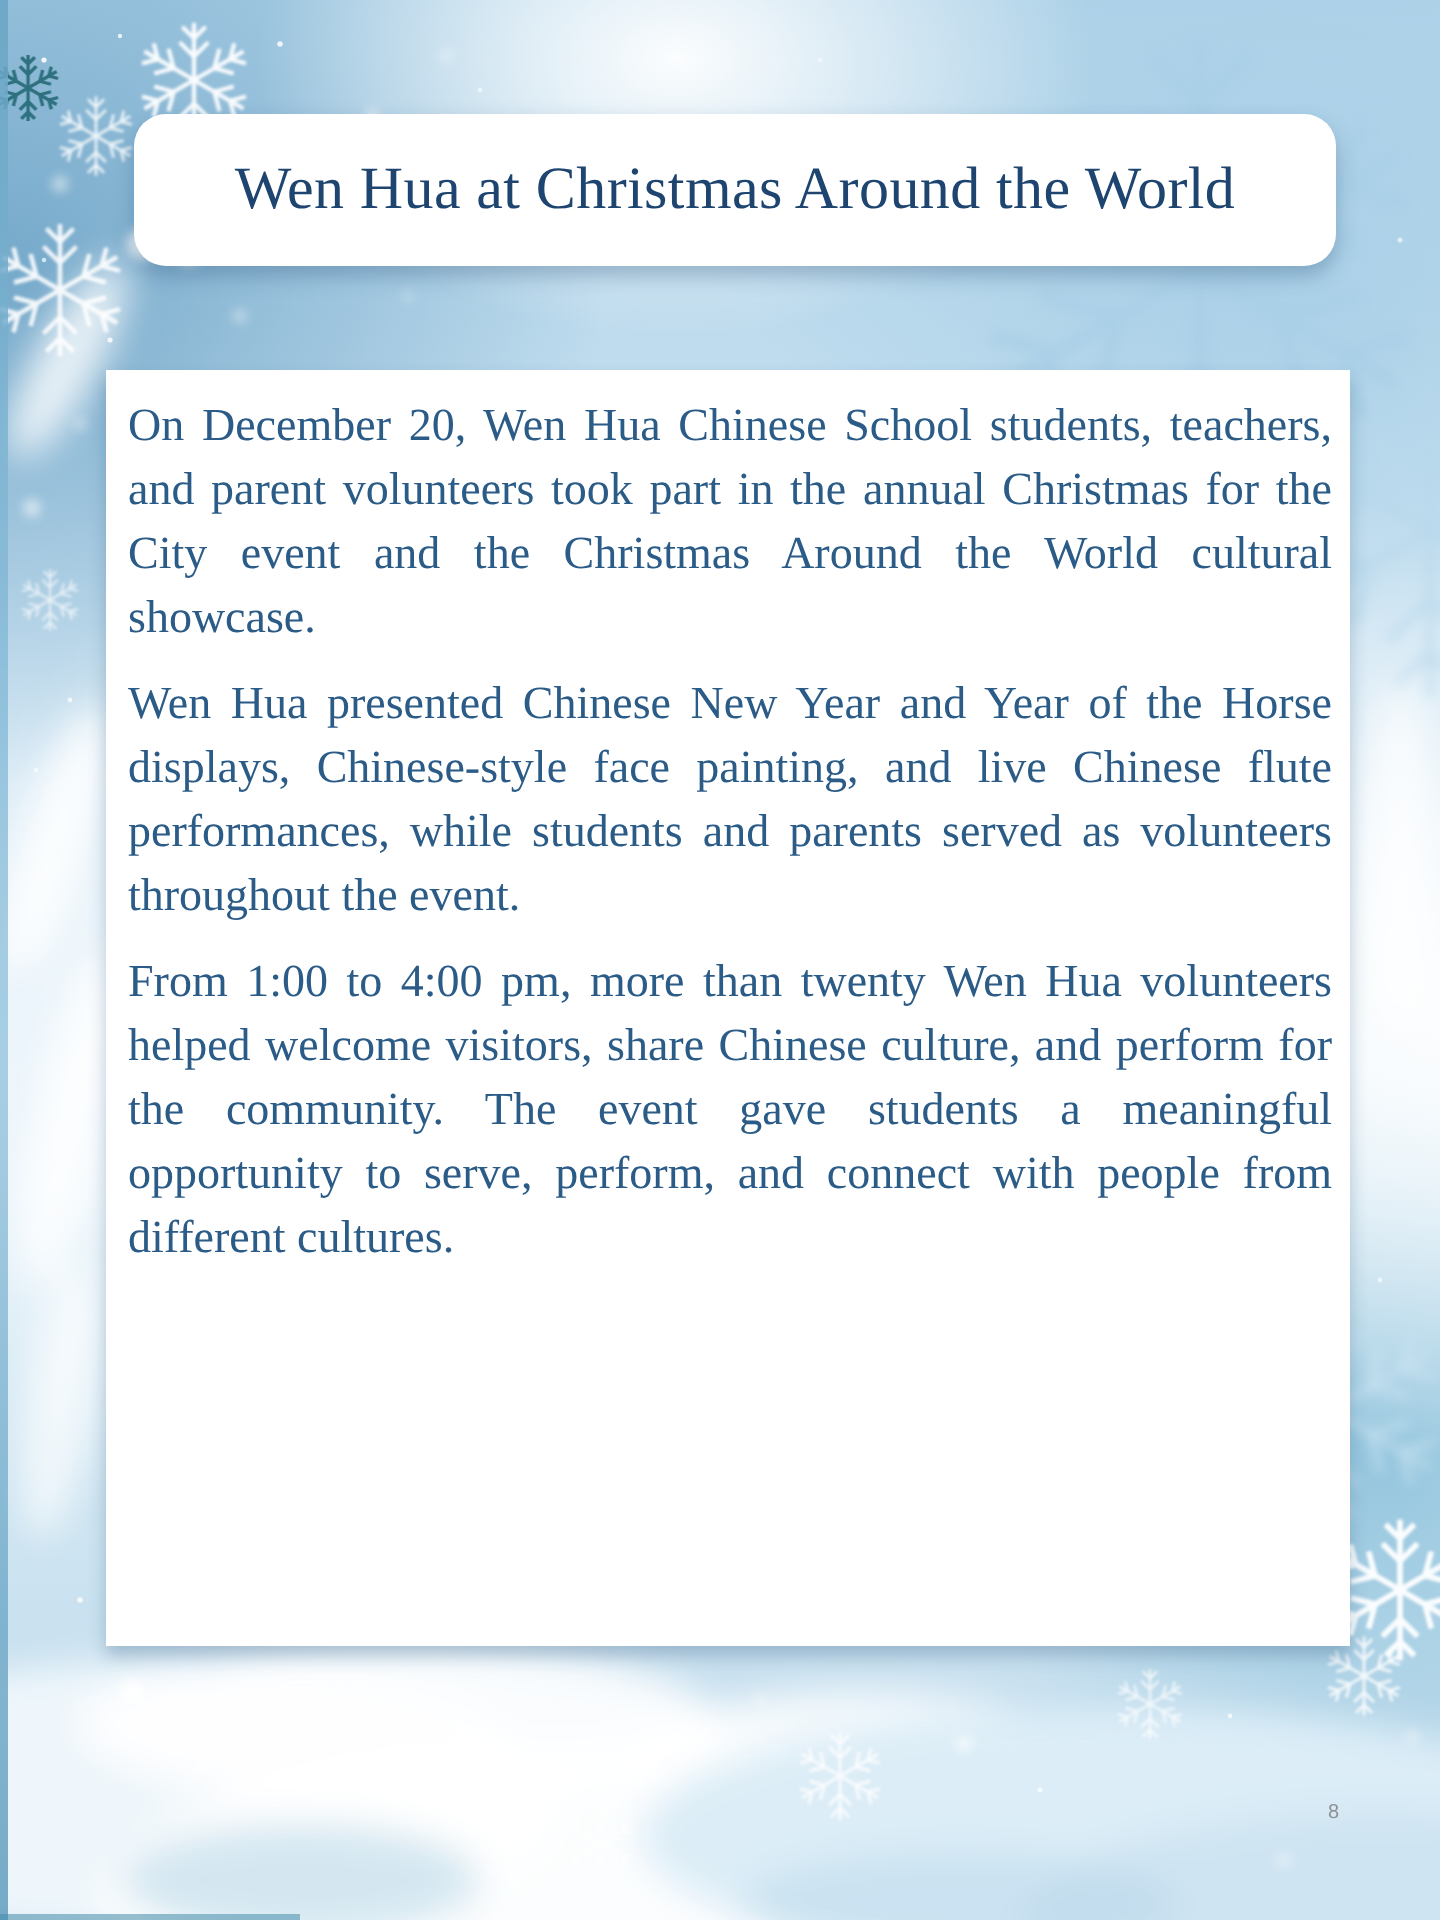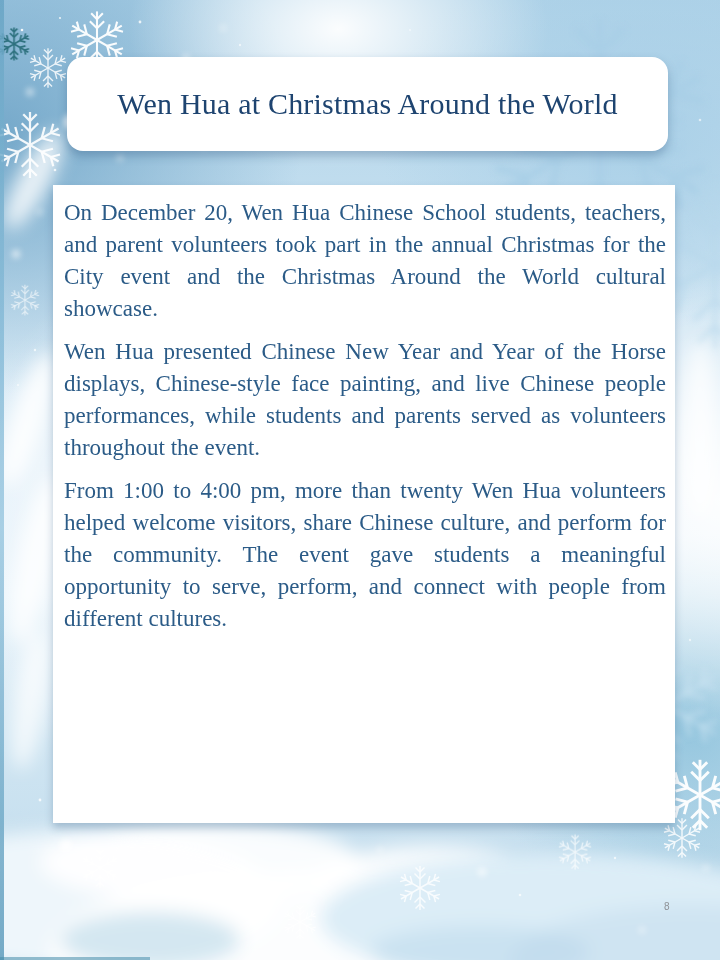--- a/index.html
+++ b/index.html
@@ -22,21 +22,21 @@
   .left-strip {
     position: absolute; left: 0; top: 0; width: 4px; height: 960px;
     background: linear-gradient(180deg, #69a5c5 0%, #8abdd9 38%, #9cc8e0 55%, #5f9dbd 100%);
     opacity: .85;
   }
   .bottom-strip {
     position: absolute; left: 0; bottom: 0; width: 150px; height: 3px;
     background: rgba(70, 140, 170, .55);
   }
   .title-card {
-    position: absolute; left: 67px; top: 57px; width: 601px; height: 94px;
+    position: absolute; left: 67px; top: 57px; width: 601px; height: 76px;
     background: #ffffff; border-radius: 16px;
     box-shadow: 0 5px 10px rgba(50, 90, 130, .35);
     display: flex; align-items: center; justify-content: center;
   }
   .title-card h1 {
     margin: 0; font-size: 30px; font-weight: normal;
     color: #1e4470; letter-spacing: .2px; white-space: nowrap;
   }
   .body-card {
     position: absolute; left: 53px; top: 185px; width: 622px; height: 638px;
@@ -210,20 +210,20 @@
   <div class="left-strip"></div>
   <div class="bottom-strip"></div>
 
   <div class="title-card">
     <h1>Wen Hua at Christmas Around the World</h1>
   </div>
 
   <div class="body-card">
     <div class="body-text">
         <p>On December 20, Wen Hua Chinese School students, teachers, and parent volunteers took part in the annual Christmas for the City event and the Christmas Around the World cultural showcase.</p>
-        <p>Wen Hua presented Chinese New Year and Year of the Horse displays, Chinese-style face painting, and live Chinese people performances, while students and parents served as volunteers throughout the event.</p>
+        <p>Wen Hua presented Chinese New Year and Year of the Horse displays, Chinese-style face painting, and live Chinese flute performances, while students and parents served as volunteers throughout the event.</p>
         <p>From 1:00 to 4:00 pm, more than twenty Wen Hua volunteers helped welcome visitors, share Chinese culture, and perform for the community. The event gave students a meaningful opportunity to serve, perform, and connect with people from different cultures.</p>
       </div>
   </div>
 
   <div class="page-number">8</div>
 
 </div>
 
 </body></html>

